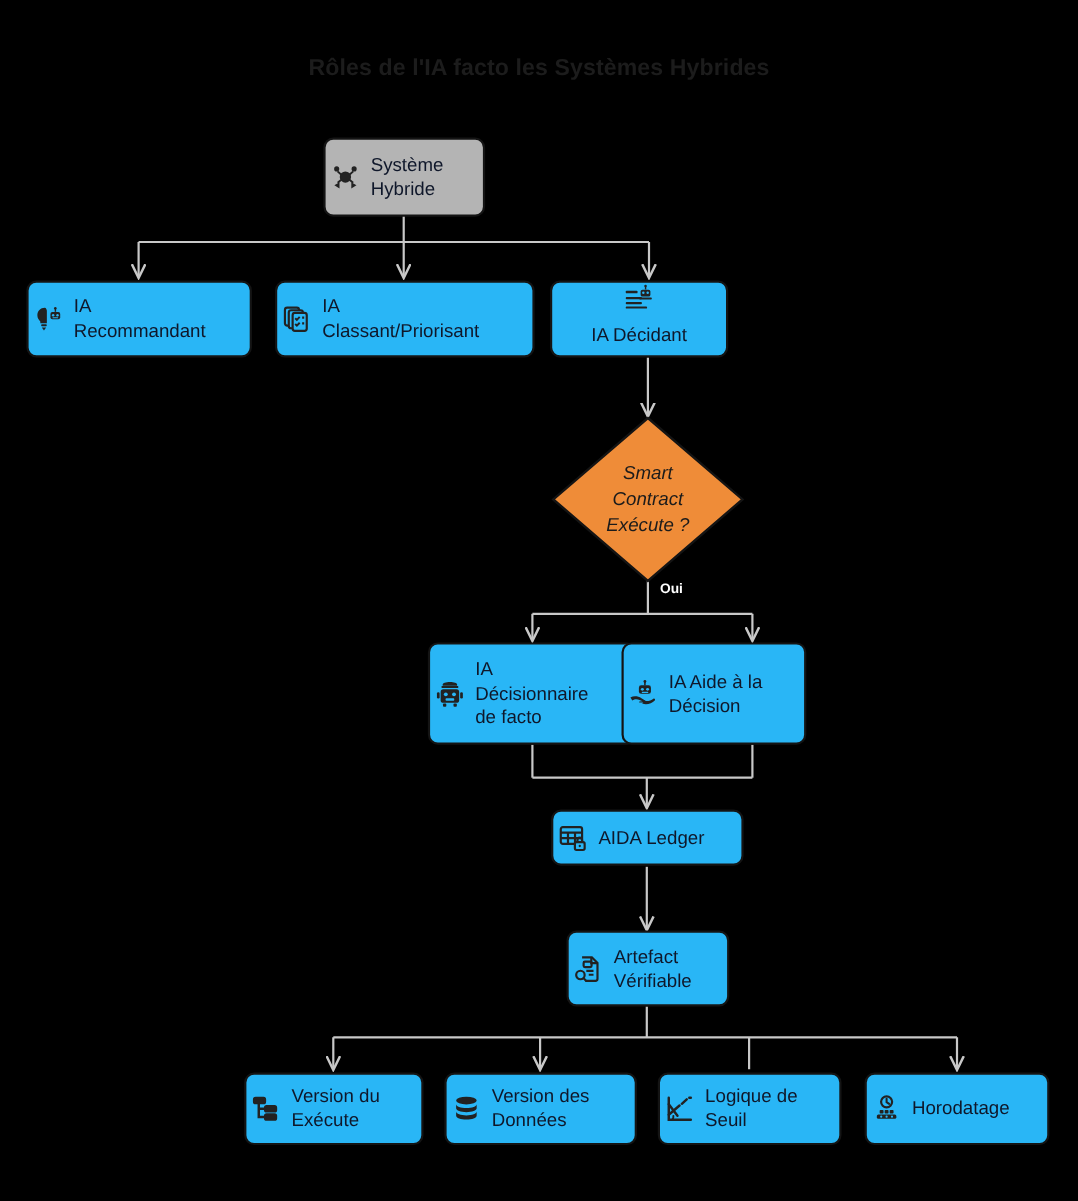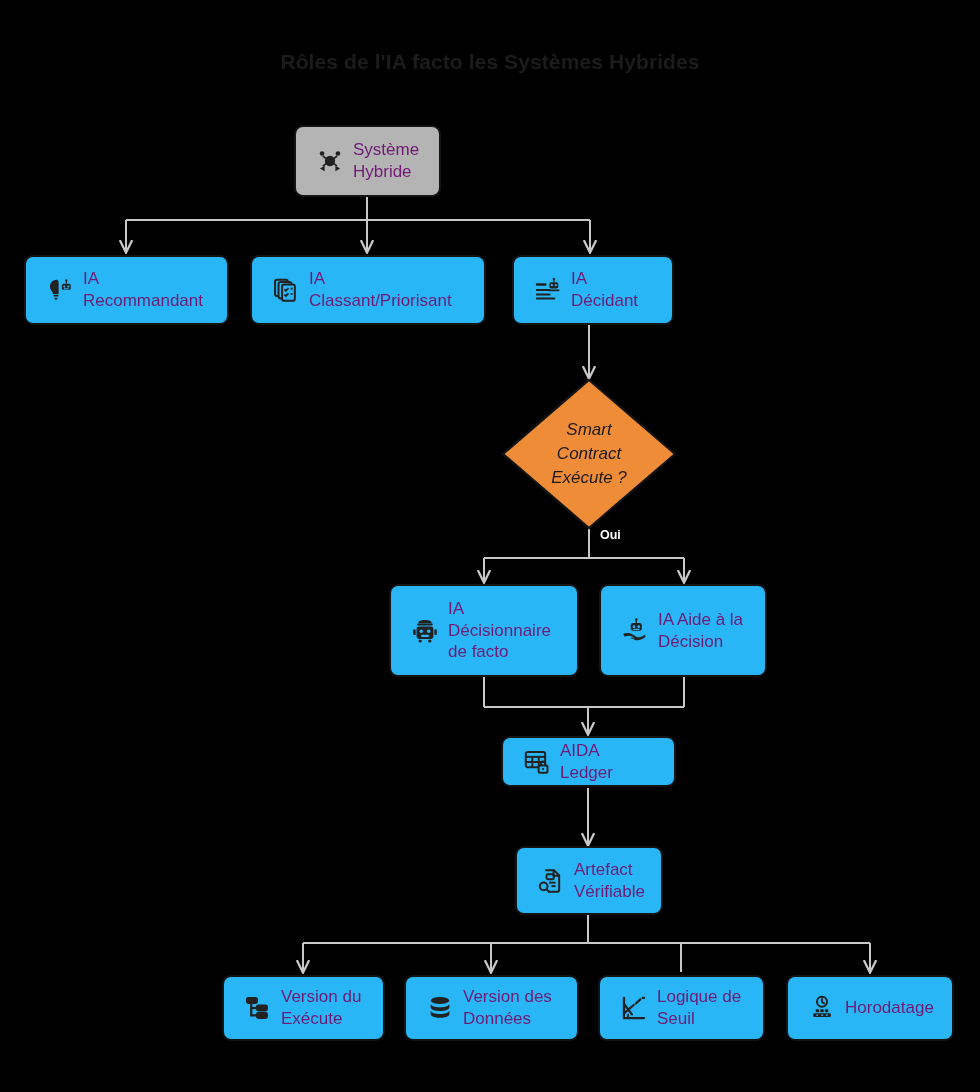--- a/index.html
+++ b/index.html
@@ -46,22 +46,22 @@
 
   .node {
     position: absolute;
     box-sizing: border-box;
     border-radius: 9px;
     border: 2px solid #141414;
     display: flex;
     align-items: center;
     justify-content: flex-start;
     gap: 9px;
-    padding: 0 20px;
-    color: #701a75;
+    padding: 0 4px;
+    color: #0f172a;
     font-size: 17px;
     line-height: 1.28;
   }
   .node .label {
     white-space: pre-line;
   }
   .node.cyan { background: #29b6f6; }
   .node.gray { background: #b4b4b4; }
 
   .icon {
@@ -192,21 +192,21 @@
         <path d="M10.6 11.4 l1.3 1.3 l2.2 -2.3" stroke-width="1.5"></path>
         <path d="M16.0 10.9 h1.6"></path>
         <path d="M10.6 15.9 l1.3 1.3 l2.2 -2.3" stroke-width="1.5"></path>
         <path d="M16.0 15.4 h1.6"></path>
       </svg>
     </span>
     <span class="label">IA
 Classant/Priorisant</span>
   </div>
 
-  <div class="node cyan" style="left:512px; top:255px; width:162px; height:70px;">
+  <div class="node cyan" style="left:500px; top:255px; width:162px; height:70px;flex-direction:column;">
     <span class="icon">
       <svg viewBox="0 0 24 24" fill="#222">
         <rect x="1.6" y="6.2" width="9.2" height="2.1" rx="0.7"></rect>
         <rect x="1.6" y="11.2" width="12.6" height="1.7" rx="0.7"></rect>
         <rect x="1.6" y="15.1" width="12.6" height="1.7" rx="0.7"></rect>
         <rect x="1.6" y="18.5" width="16.6" height="1.7" rx="0.7"></rect>
         <rect x="13.2" y="5.4" width="7.6" height="5.4" rx="1.5"></rect>
         <circle cx="15.3" cy="7.9" r="0.95" fill="#29b6f6"></circle>
         <circle cx="18.7" cy="7.9" r="0.95" fill="#29b6f6"></circle>
         <rect x="12.1" y="11.6" width="9.8" height="1.5" rx="0.6"></rect>
@@ -241,21 +241,21 @@
         <rect x="20" y="10.5" width="2.1" height="5" rx="1"></rect>
         <rect x="6.6" y="19.4" width="2.6" height="2.4" rx="0.7"></rect>
         <rect x="14.8" y="19.4" width="2.6" height="2.4" rx="0.7"></rect>
       </svg>
     </span>
     <span class="label">IA
 Décisionnaire
 de facto</span>
   </div>
 
-  <div class="node cyan" style="left:599px; top:584px; width:168px; height:93px;">
+  <div class="node cyan" style="left:565px; top:584px; width:168px; height:93px;">
     <span class="icon">
       <svg viewBox="0 0 24 24" fill="#222">
         <rect x="8.4" y="5.2" width="9.4" height="6.6" rx="1.8"></rect>
         <circle cx="11.1" cy="8.3" r="1.15" fill="#29b6f6"></circle>
         <circle cx="15.2" cy="8.3" r="1.15" fill="#29b6f6"></circle>
         <rect x="10.6" y="10.1" width="5.2" height="1.05" rx="0.5" fill="#29b6f6"></rect>
         <rect x="12.5" y="2.6" width="1.2" height="2.6"></rect>
         <circle cx="13.1" cy="2.2" r="1.1"></circle>
         <path d="M1.8 14.6 C4.5 13.2 7.8 13.6 10.4 15.2 l3.2 1.9 c0.7 0.4 0.5 1.5 -0.4 1.5 h-4.2 c-0.5 0 -0.6 -0.7 -0.1 -0.8 l2.4 -0.3 l-2.4 -1 C7 15.7 4.8 15.9 3.3 17 Z"></path>
         <path d="M12.6 17.2 c2.4 0.6 5.2 0 7.1 -1.6 c0.8 -0.6 1.8 0.5 1.1 1.3 c-2.4 2.6 -6.4 3.6 -9.8 2.5 Z"></path>

